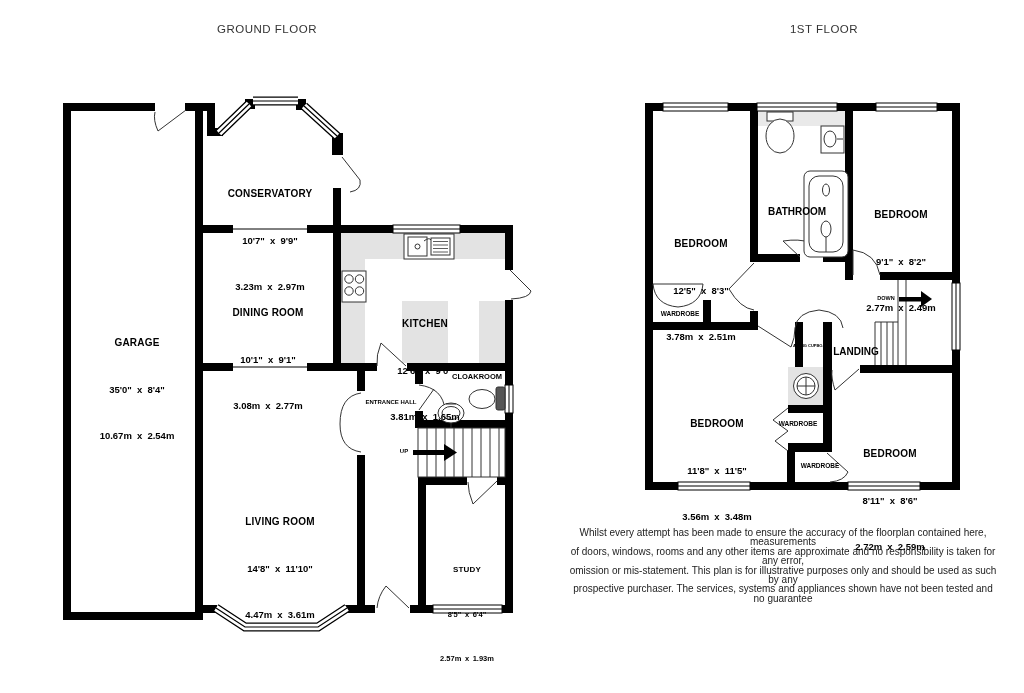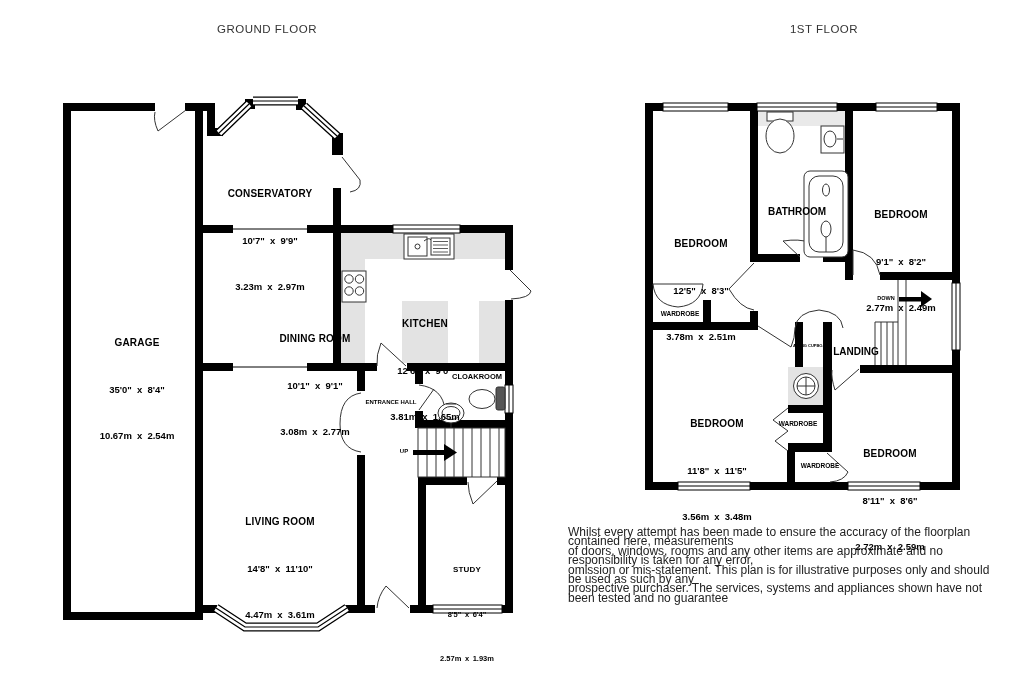--- a/index.html
+++ b/index.html
@@ -7,22 +7,22 @@
           font-family:"Liberation Sans",sans-serif;color:#000;border-radius:6px;}
   .canvas svg{position:absolute;left:0;top:0;}
   .title{position:absolute;transform:translateX(-50%);font-size:11.5px;letter-spacing:.5px;color:#333;white-space:pre;}
   .rl{position:absolute;transform:translateX(-50%);text-align:center;white-space:pre;color:#000;}
   .rl .nm{font-weight:bold;font-size:10px;line-height:10.5px;letter-spacing:.2px;}
   .rl .dm{font-weight:bold;font-size:9.5px;line-height:10.5px;word-spacing:2.5px;}
   .rl.small .nm{font-size:8px;line-height:8.5px;}
   .rl.small .dm{font-size:7.5px;line-height:8px;word-spacing:1.5px;}
   .one{position:absolute;transform:translateX(-50%);font-weight:bold;text-align:right;white-space:pre;color:#000;}
   .f10{font-size:10px;} .f75{font-size:7.5px;} .f65{font-size:6.5px;} .f6{font-size:6px;} .f55{font-size:5.5px;} .f4{font-size:4px;letter-spacing:0;}
-  .disclaimer{position:absolute;transform:translateX(-50%);width:430px;text-align:left;
-              font-size:12px;line-height:9.4px;color:#222;}
+  .disclaimer{position:absolute;transform:translateX(-50%);width:430px;text-align:center;
+              font-size:10px;line-height:9.4px;color:#222;}
 </style>
 </head>
 <body>
 
 <div class="canvas">
 
   <svg width="1024" height="693" viewBox="0 0 1024 693">
 
     <g>
 
@@ -252,21 +252,21 @@
   <div class="rl" style="left:137px;top:302px;">
     <div class="nm">GARAGE</div>
     <div class="dm">35'0" x 8'4"</div>
     <div class="dm">10.67m x 2.54m</div>
   </div>
   <div class="rl" style="left:270px;top:153px;">
     <div class="nm">CONSERVATORY</div>
     <div class="dm">10'7" x 9'9"</div>
     <div class="dm">3.23m x 2.97m</div>
   </div>
-  <div class="rl" style="left:268px;top:298px;margin-left:47px;">
+  <div class="rl" style="left:268px;top:272px;">
     <div class="nm">DINING ROOM</div>
     <div class="dm">10'1" x 9'1"</div>
     <div class="dm">3.08m x 2.77m</div>
   </div>
   <div class="rl" style="left:425px;top:283px;">
     <div class="nm">KITCHEN</div>
     <div class="dm">12'6" x 9'0"</div>
     <div class="dm">3.81m x 1.65m</div>
   </div>
   <div class="rl" style="left:280px;top:481px;">

